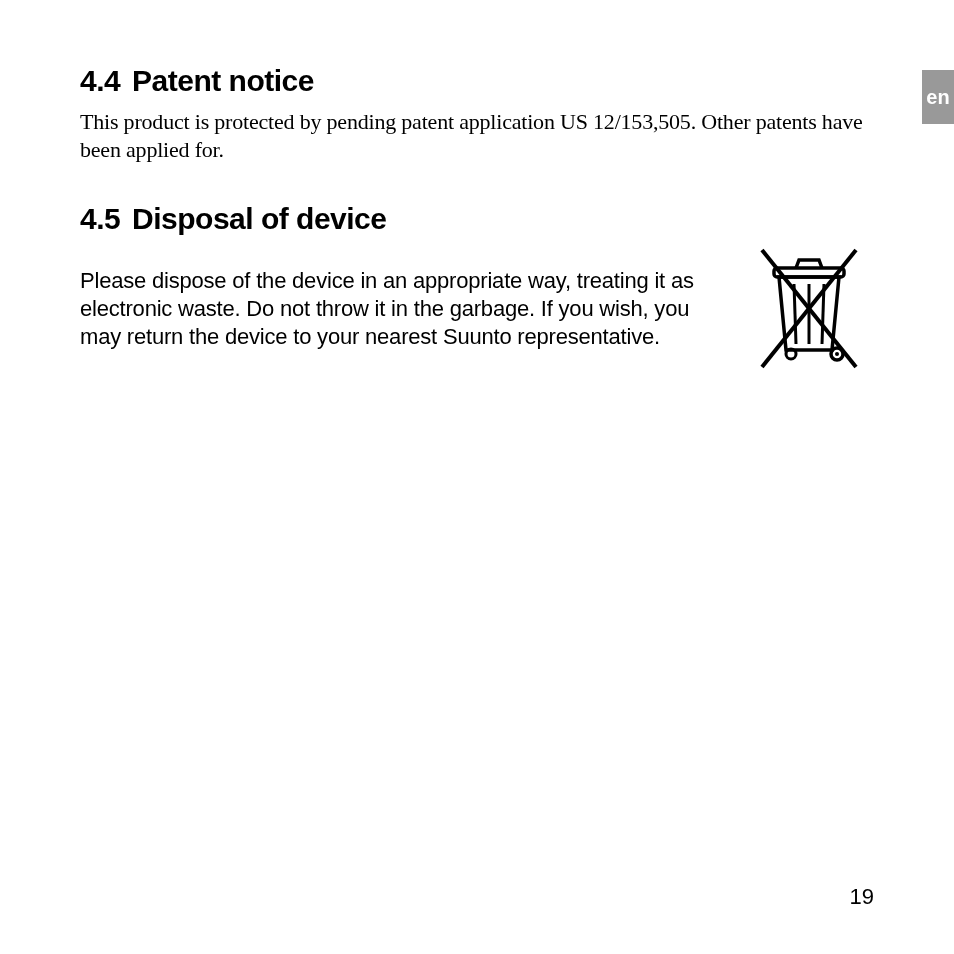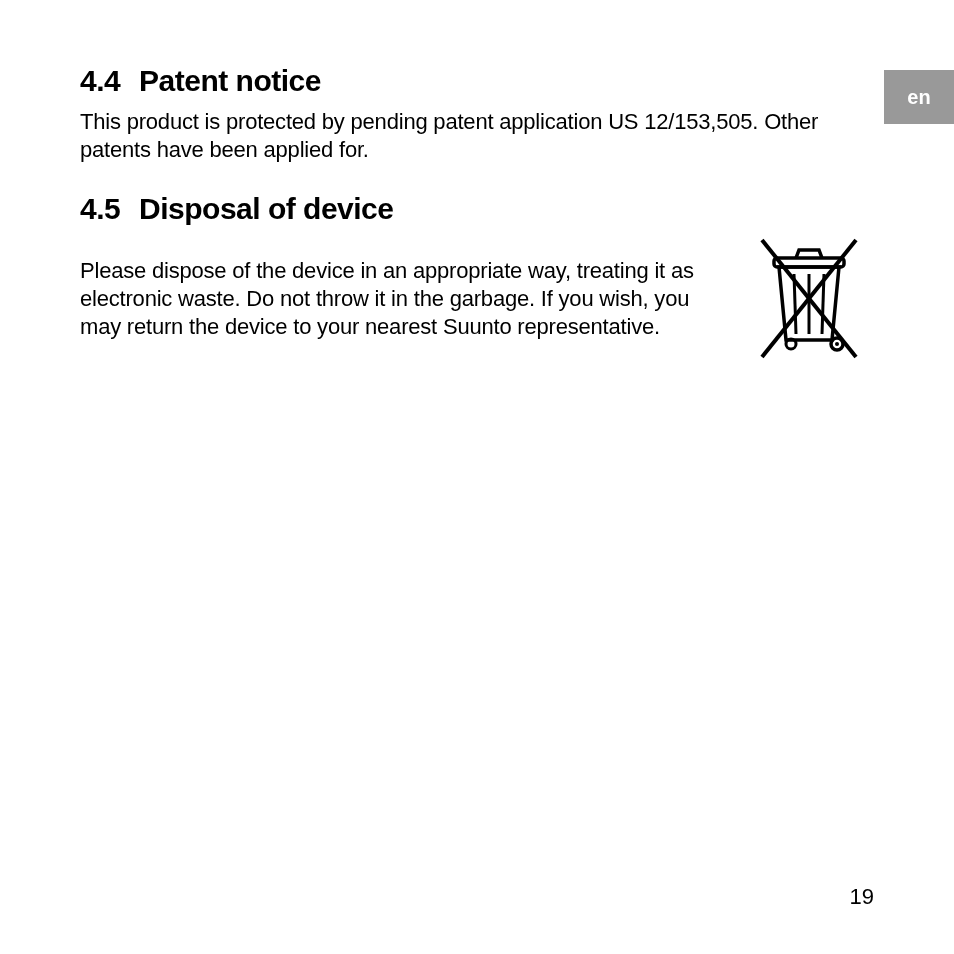--- a/index.html
+++ b/index.html
@@ -21,44 +21,45 @@
       height: 100%;
     }
     .lang-tab {
       position: absolute;
       right: 0;
       top: 70px;
       background: #999999;
       color: #ffffff;
       font-size: 20px;
       font-weight: 600;
-      width: 70px;
+      width: 32px;
       height: 54px;
       display: flex;
       align-items: center;
       justify-content: center;
     }
     h2 {
       font-size: 30px;
       font-weight: 700;
       margin-bottom: 10px;
       letter-spacing: -0.5px;
     }
     .section-number {
       display: inline;
     }
     .section-title {
       display: inline;
-      margin-left: 11px;
+      margin-left: 4px;
     }
     p.body-text {
       font-size: 22px;
       line-height: 1.28;
-      margin-bottom: 28px;
+      margin-bottom: 38px;
       letter-spacing: -0.2px;
+      font-family: Liberation Serif, serif;
     }
     .section-block {
       margin-bottom: 8px;
     }
     .disposal-content {
       display: flex;
       align-items: center;
       gap: 20px;
     }
     .disposal-text {

